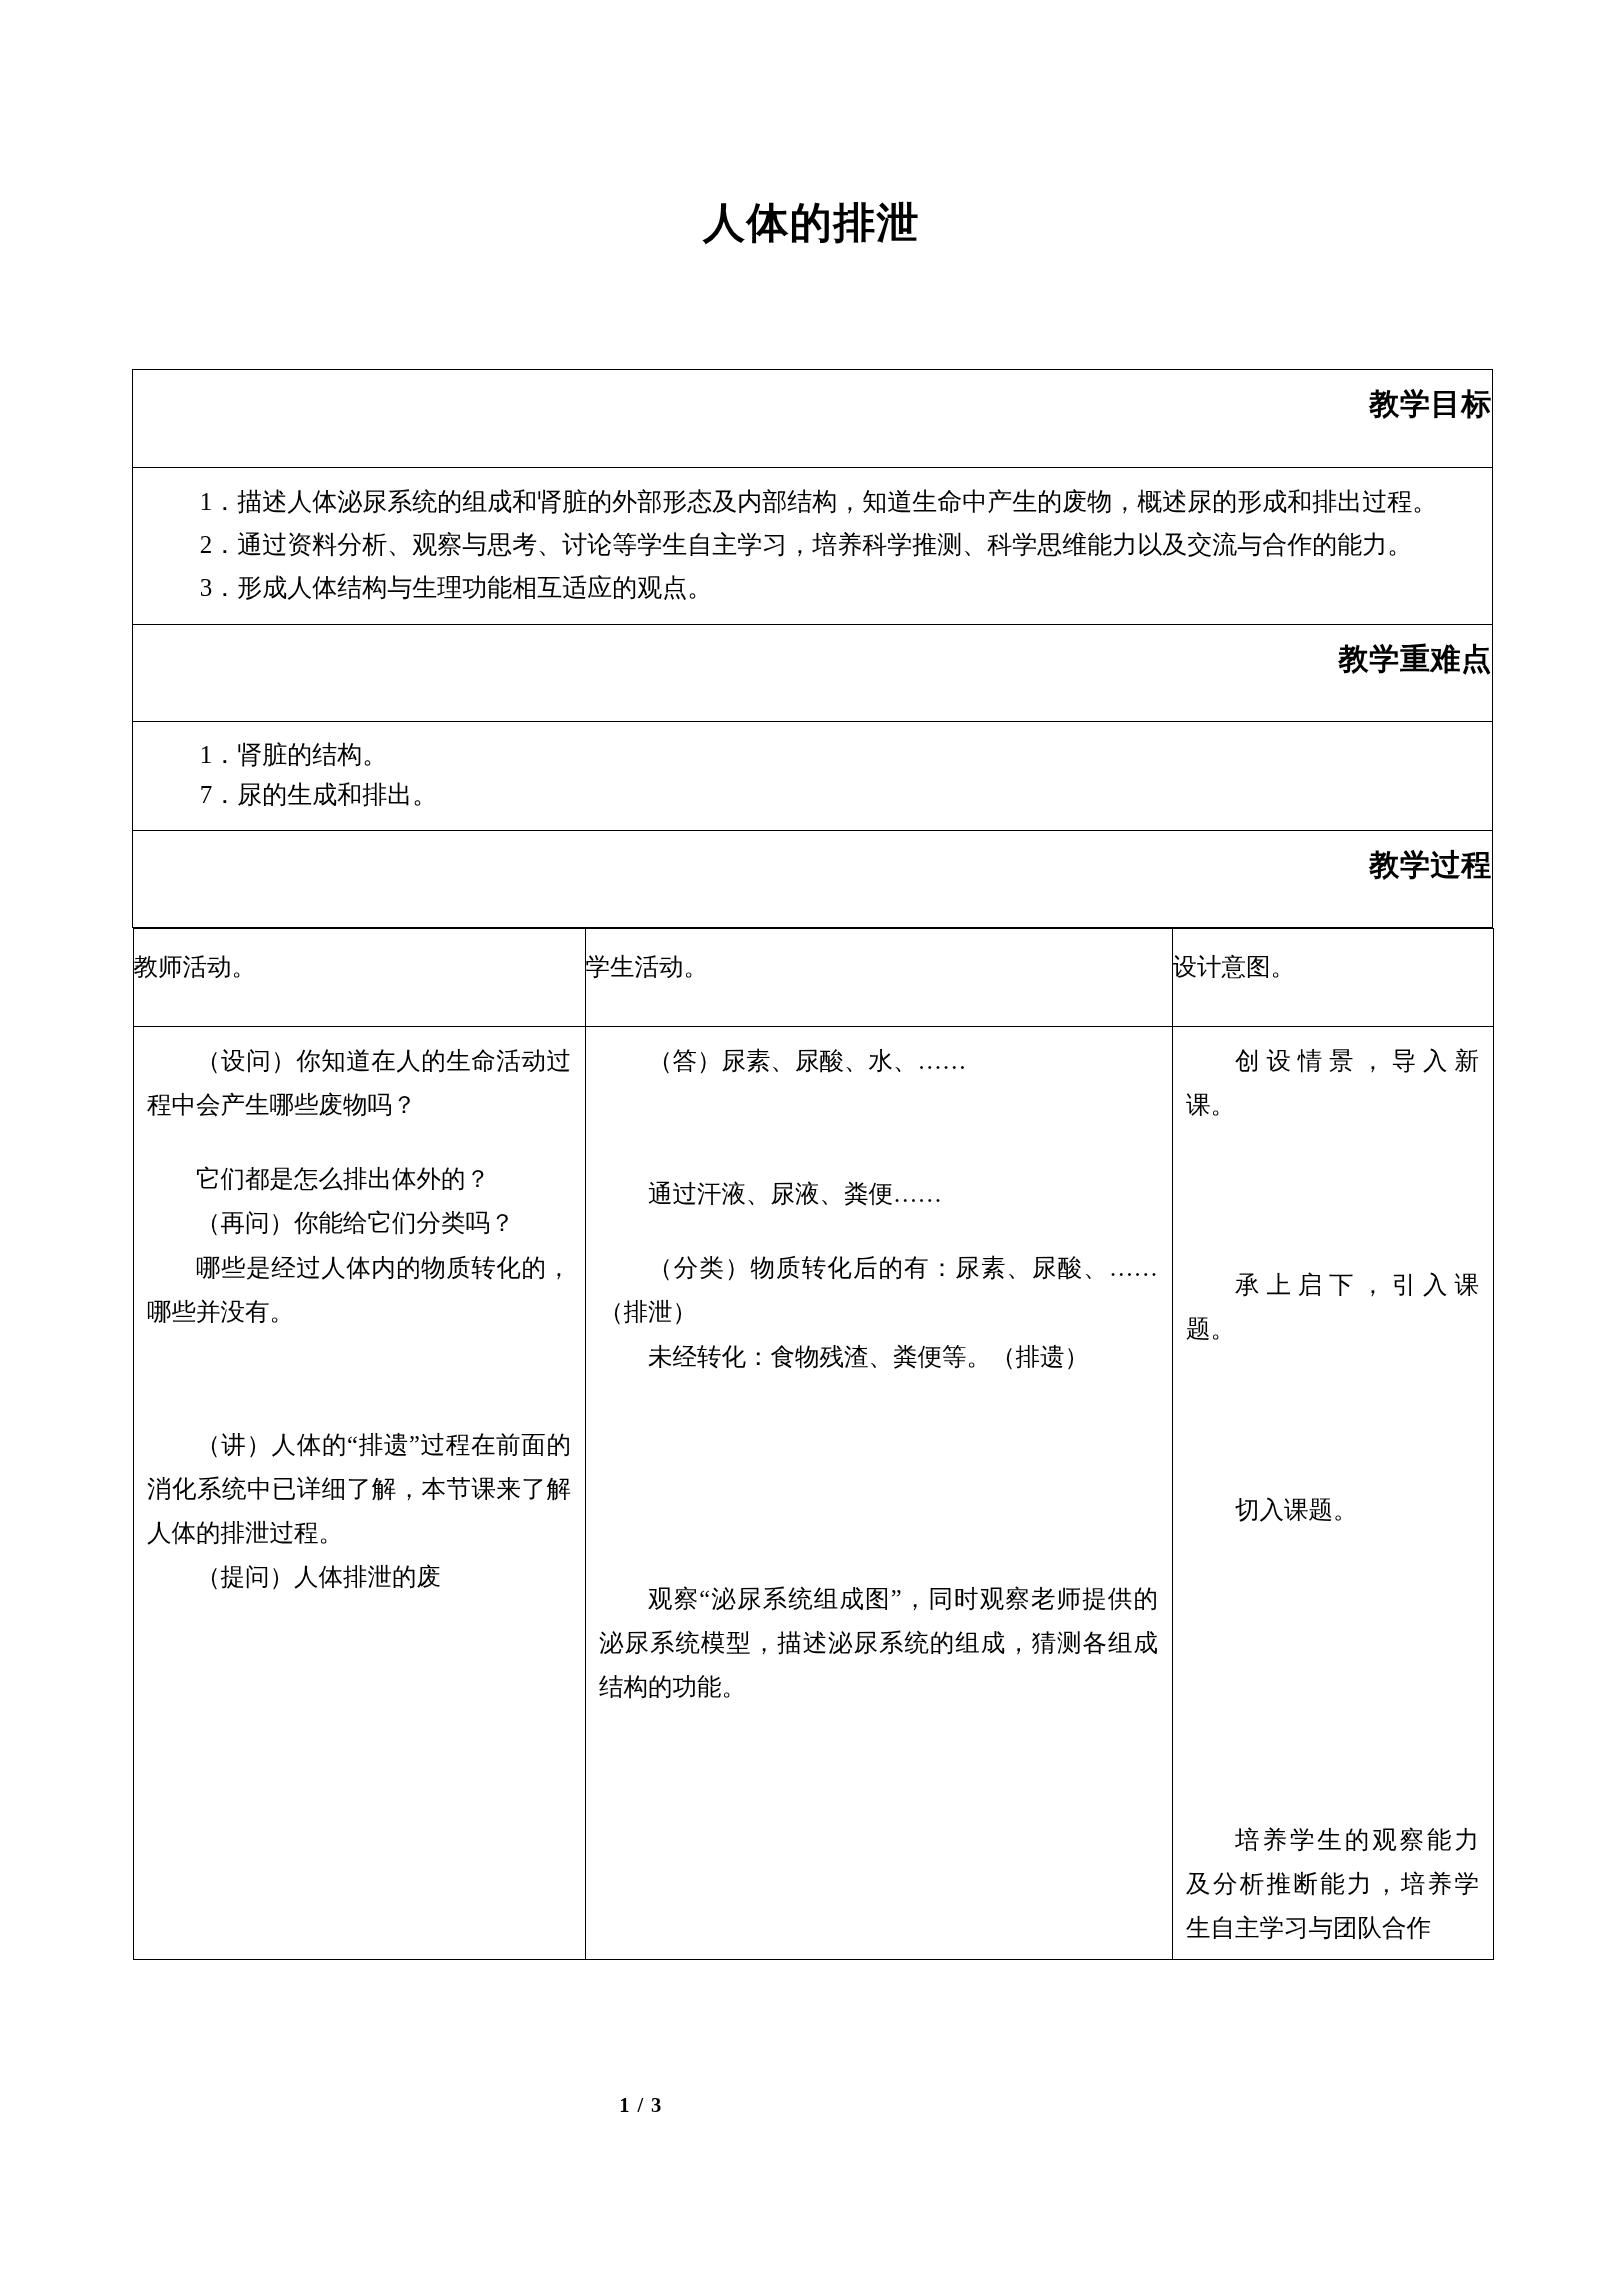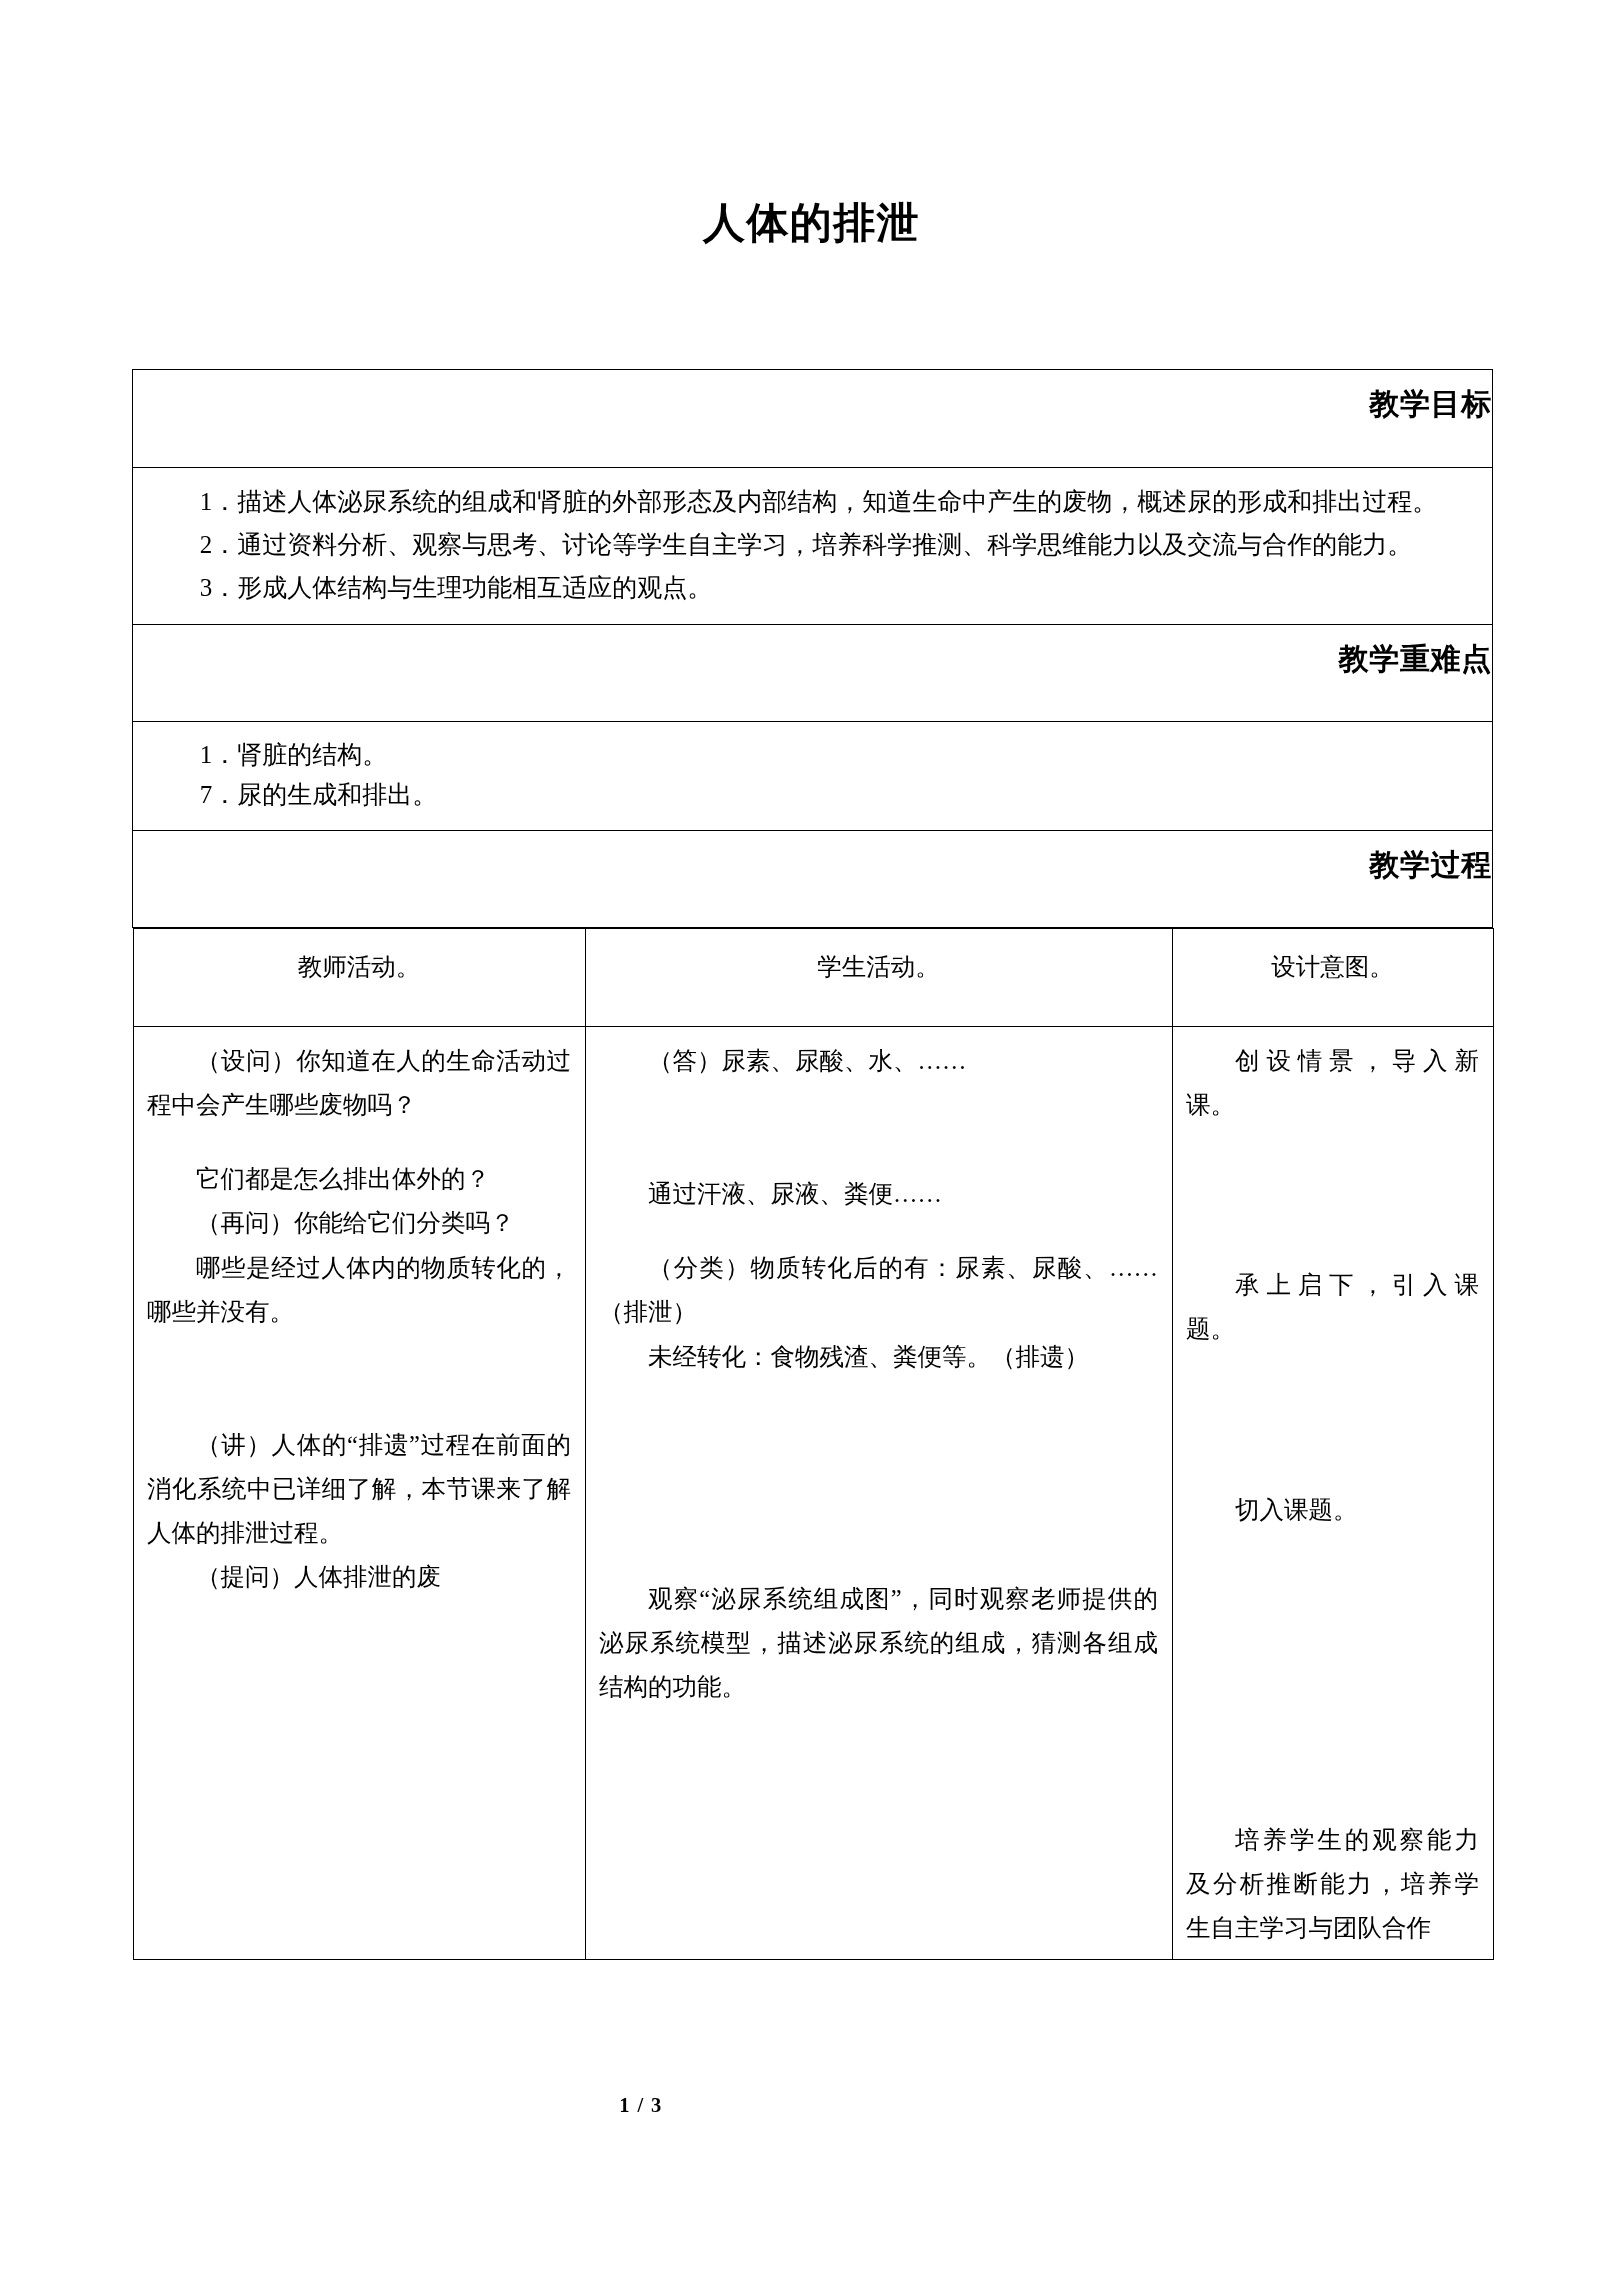--- a/index.html
+++ b/index.html
@@ -89,21 +89,21 @@
     vertical-align: top;
     padding: 0;
   }
   .proc-table td.c1 { width: 451px; }
   .proc-table td.c2 { width: 586px; }
   .proc-table td.c3 { width: 320px; }
 
   .proc-head-cell {
     height: 76px;
     padding: 20.5px 0 0 0 !important;
-    text-align: center;
+    text-align: left;
   }
   .proc-head-label {
     font-size: 24.5px;
     line-height: 1.4;
   }
 
   .proc-body-cell {
     padding: 12.3px 13.6px 9.5px 13.6px !important;
     height: 845px;
   }

